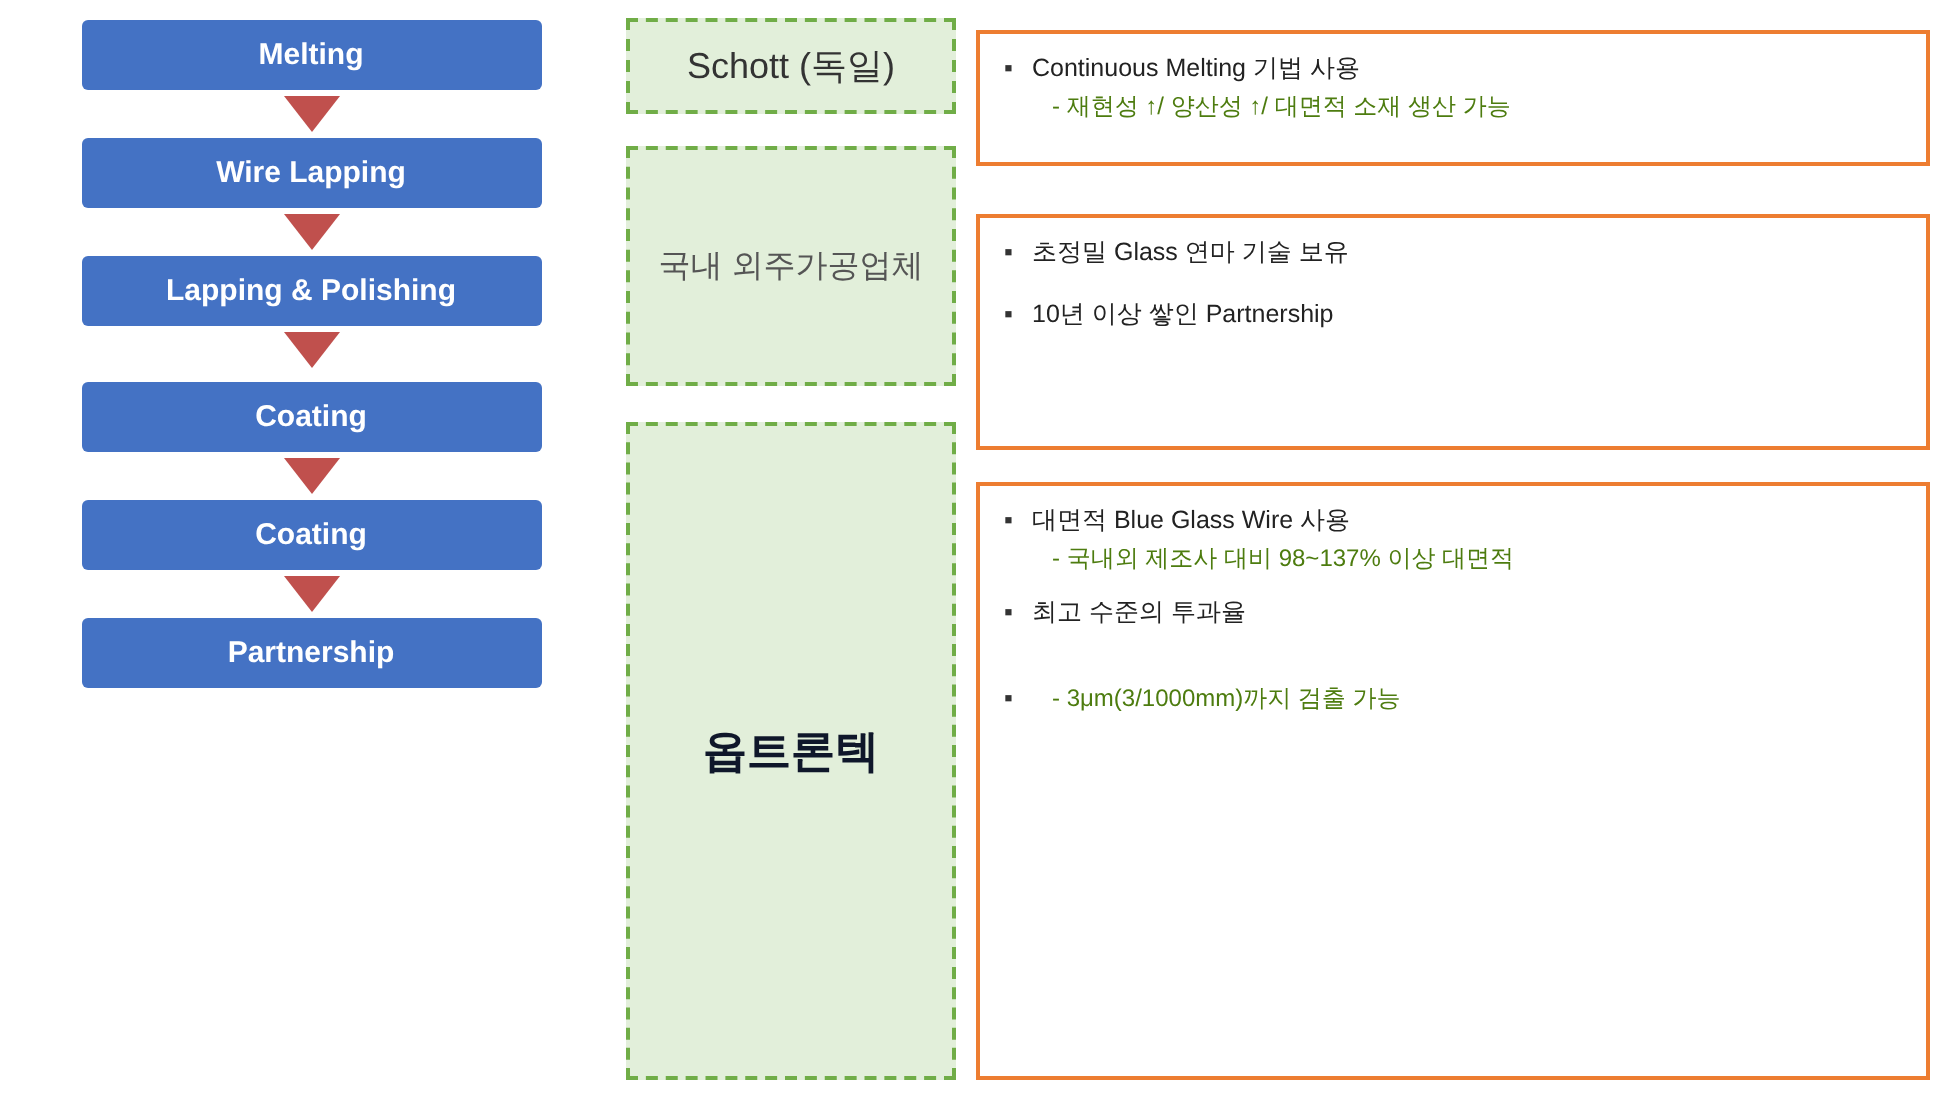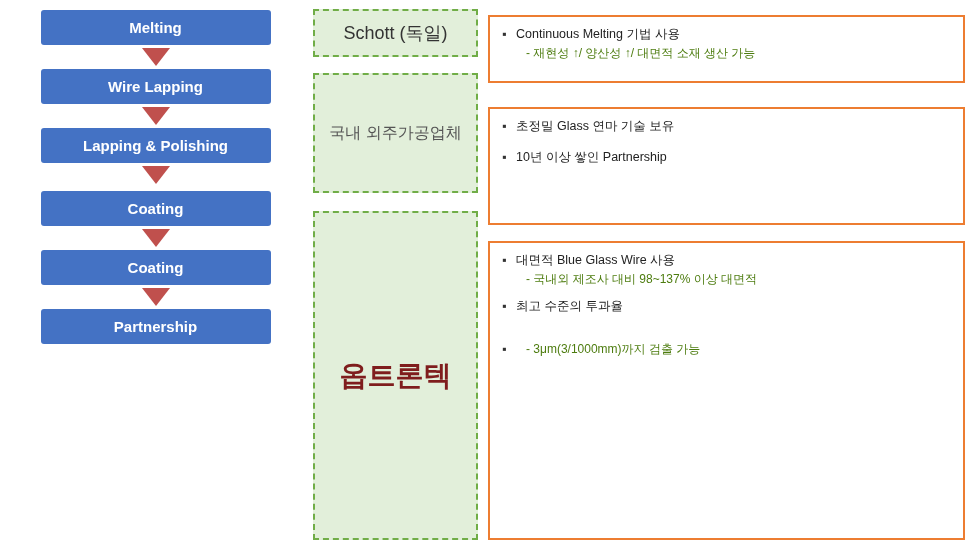--- a/index.html
+++ b/index.html
@@ -67,23 +67,23 @@
     }
 
     .partner-box-optronic {
       border: 2px dashed #70AD47;
       background: #E2EFDA;
       display: flex;
       align-items: center;
       justify-content: center;
       width: 165px;
       height: 215px;
-      font-size: 28px;
+      font-size: 22px;
       font-weight: bold;
-      color: #7f1d1d;
+      color: #0f172a;
       text-align: center;
     }
 
     .desc-box {
       border: 2px solid #ED7D31;
       padding: 8px 12px;
       font-size: 12.5px;
       line-height: 1.55;
       color: #222;
     }

